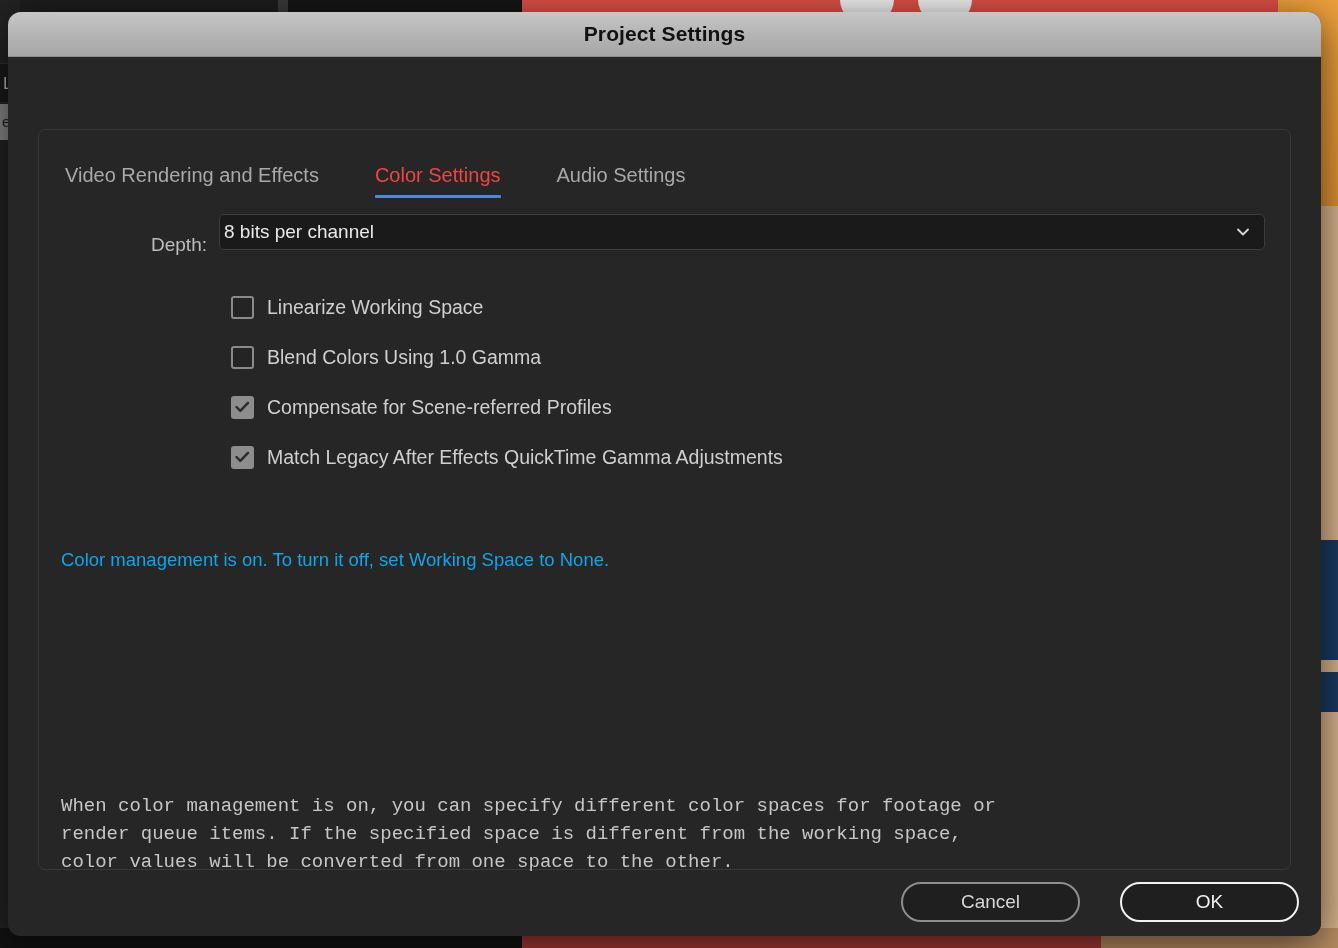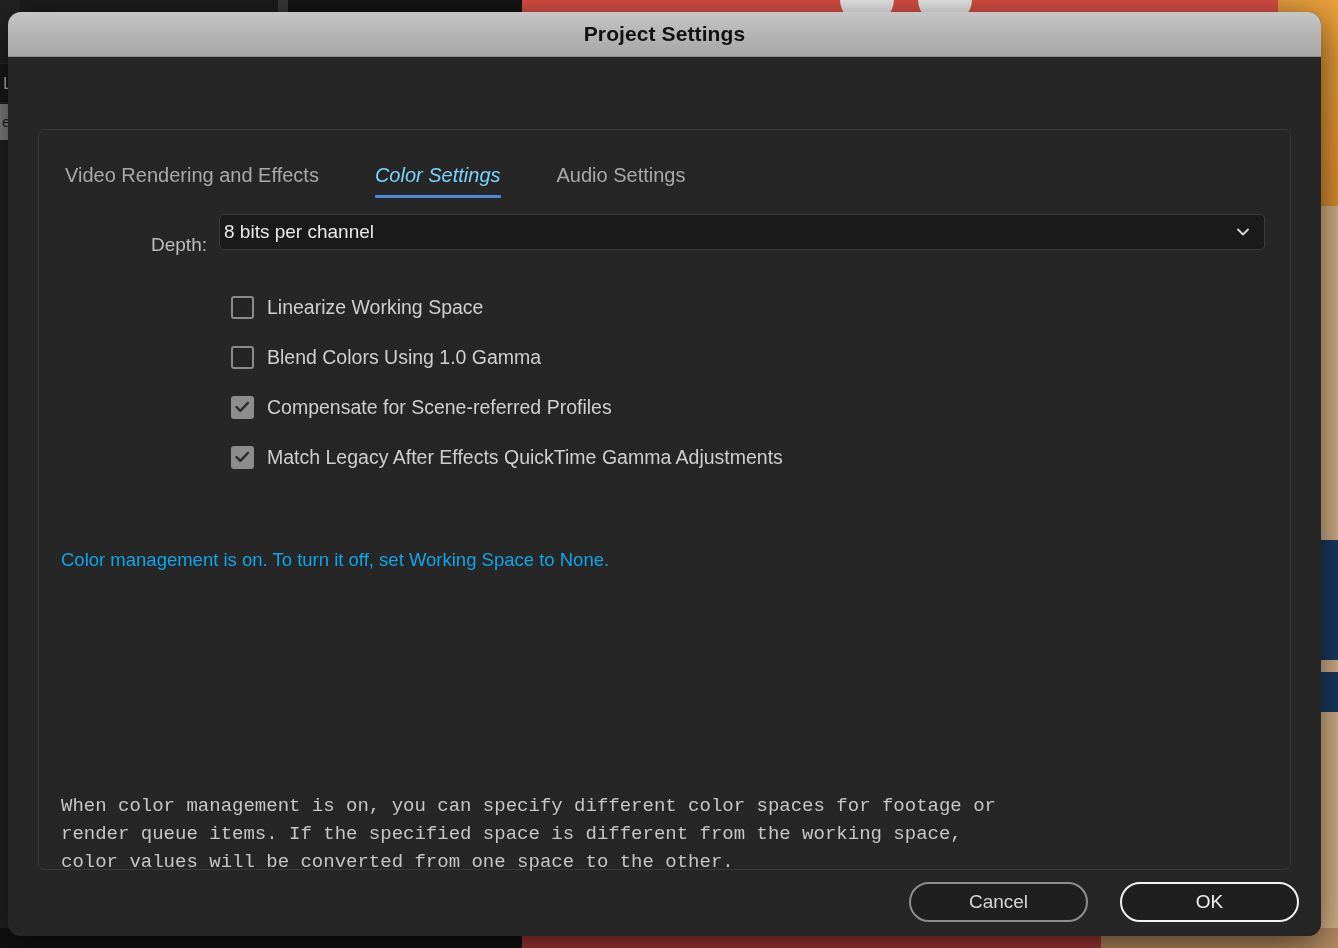--- a/index.html
+++ b/index.html
@@ -105,21 +105,21 @@
   }
 
   
   .tabs { position: absolute; left: 26px; top: 18px; display: flex; align-items: flex-end; margin-top: 16px; }
   .tab {
     position: relative;
     color: #a9a9a9; font-size: 20px;
     padding: 0 0 11px 0; margin-right: 56px;
     cursor: default; white-space: nowrap;
   }
-  .tab.active { color: #7dd3fc; font-style: italic; }
+  .tab.active { color: #ef4444; }
   .tab.active::after {
     content: ""; position: absolute; left: 0; right: 0; bottom: 0;
     height: 3px; background: #4f87d8; border-radius: 1px;
   }
 
   
   .form { position: absolute; left: 0; top: 78px; width: 100%; }
   .row { display: flex; align-items: center; margin-bottom: 16px; }
   .row-label {
     width: 180px; text-align: right; padding-right: 12px;
@@ -161,21 +161,21 @@
     color: #0ea5e9; font-size: 18.5px;
   }
   .info-para {
     position: absolute; left: 22px; top: 662px; width: 960px;
     color: #c6c6c6; font-size: 19px; line-height: 28px; font-family: Liberation Mono, monospace;
   }
 
   
   .footer {
     position: absolute; right: 22px; bottom: 14px;
-    display: flex; align-items: center; gap: 32px;
+    display: flex; align-items: center; gap: 40px;
   }
   .btn {
     height: 40px; border-radius: 20px;
     background: #1f1f1f;
     display: flex; align-items: center; justify-content: center;
     font-size: 19px; cursor: default;
   }
   .btn-cancel { width: 179px; border: 2px solid #8e8e8e; color: #d6d6d6; }
   .btn-ok { width: 179px; border: 2px solid #f2f2f2; color: #f2f2f2; }
 </style>

